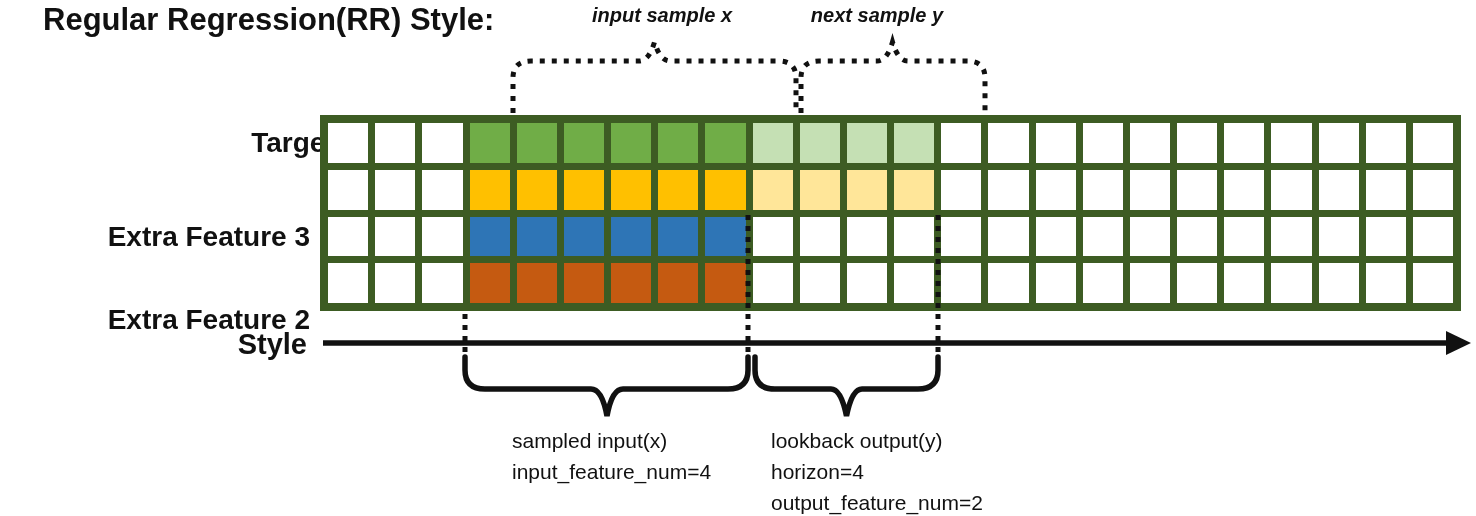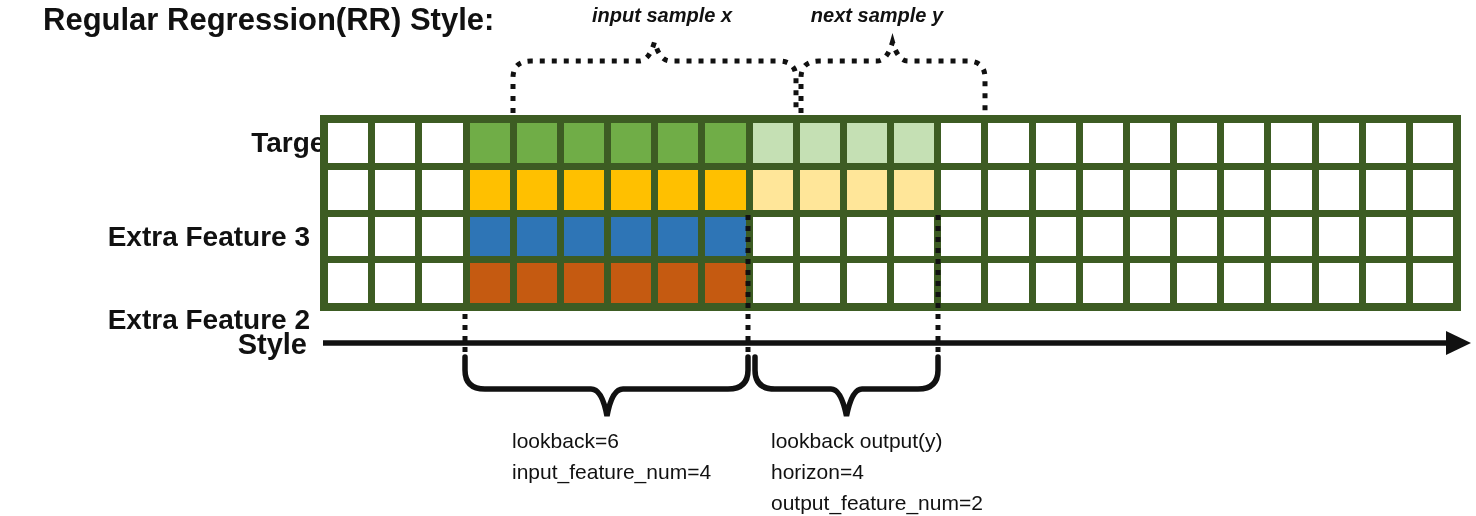--- a/index.html
+++ b/index.html
@@ -189,21 +189,21 @@
       <path d="M 323 343 L 1448 343" fill="none" stroke="#111111" stroke-width="5.5"></path>
       <polygon points="1446,331 1446,355 1471,343" fill="#111111"></polygon>
     </g>
 
     <path d="M 465 357 L 465 370 Q 465 389 485 389 L 591 389 Q 602 389 607 416 Q 612 389 623 389 L 728 389 Q 748 389 748 370 L 748 357" fill="none" stroke="#111111" stroke-width="5.5" stroke-linecap="round"></path>
 
     <path d="M 755 357 L 755 370 Q 755 389 775 389 L 831 389 Q 841 389 846.5 416 Q 852 389 862 389 L 918 389 Q 938 389 938 370 L 938 357" fill="none" stroke="#111111" stroke-width="5.5" stroke-linecap="round"></path>
   </svg>
 
   <div class="anno in">
-    <div>lookback=6</div>
+    <div>sampled input(x)</div>
     <div>input_feature_num=4</div>
   </div>
   <div class="anno out">
     <div>lookback output(y)</div>
     <div>horizon=4</div>
     <div>output_feature_num=2</div>
   </div>
 
 </div>
 

